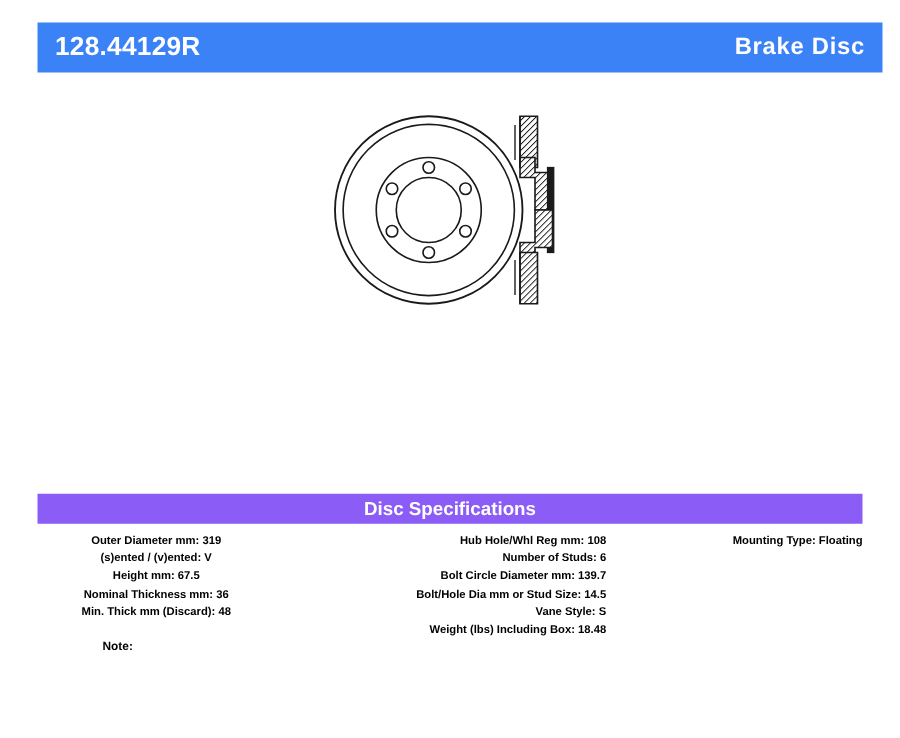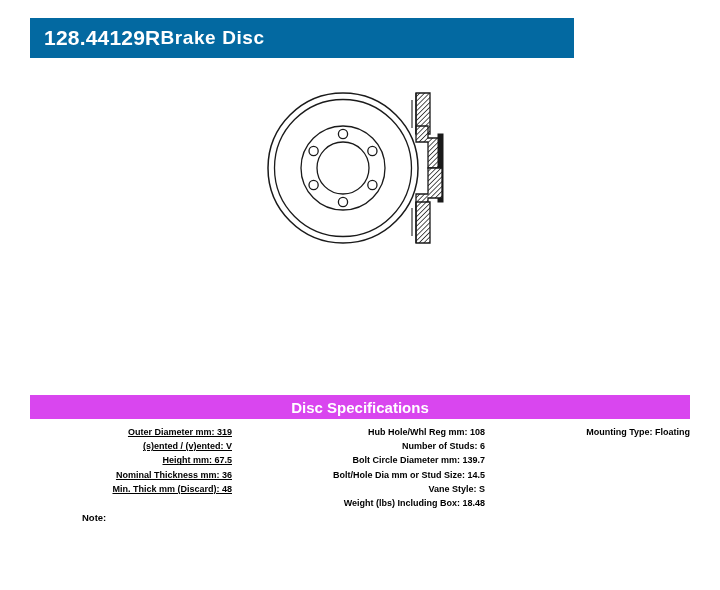--- a/index.html
+++ b/index.html
@@ -14,25 +14,26 @@
     color: #000000;
     overflow: hidden;
     position: relative;
   }
 
   
   .header-bar {
     position: absolute;
     left: 30px;
     top: 18px;
-    width: 544px;
+    width: 676px;
     height: 40px;
-    background: #0369a1;
+    background: #3b82f6;
     display: flex;
     align-items: center;
+    justify-content: space-between;
     box-sizing: border-box;
     padding: 0 14px;
   }
   .header-part-number {
     color: #ffffff;
     font-size: 21px;
     font-weight: bold;
     letter-spacing: 0.2px;
   }
   .header-title {
@@ -56,21 +57,21 @@
     top: 0;
   }
 
   
   .spec-bar {
     position: absolute;
     left: 30px;
     top: 395px;
     width: 660px;
     height: 24px;
-    background: #d946ef;
+    background: #8b5cf6;
     display: flex;
     align-items: center;
     justify-content: center;
   }
   .spec-bar-title {
     color: #ffffff;
     font-size: 15px;
     font-weight: bold;
   }
 
@@ -83,24 +84,23 @@
     height: 100px;
   }
   .spec-col {
     position: absolute;
     top: 0;
     font-size: 9px;
     font-weight: bold;
     line-height: 14.2px;
   }
   .spec-col-left {
-    left: 12px;
+    left: 0;
     width: 190px;
-    text-align: right;
-    text-decoration: underline;
+    text-align: center;
   }
   .spec-col-mid {
     left: 210px;
     width: 245px;
     text-align: right;
   }
   .spec-col-right {
     left: 470px;
     width: 190px;
     text-align: right;

